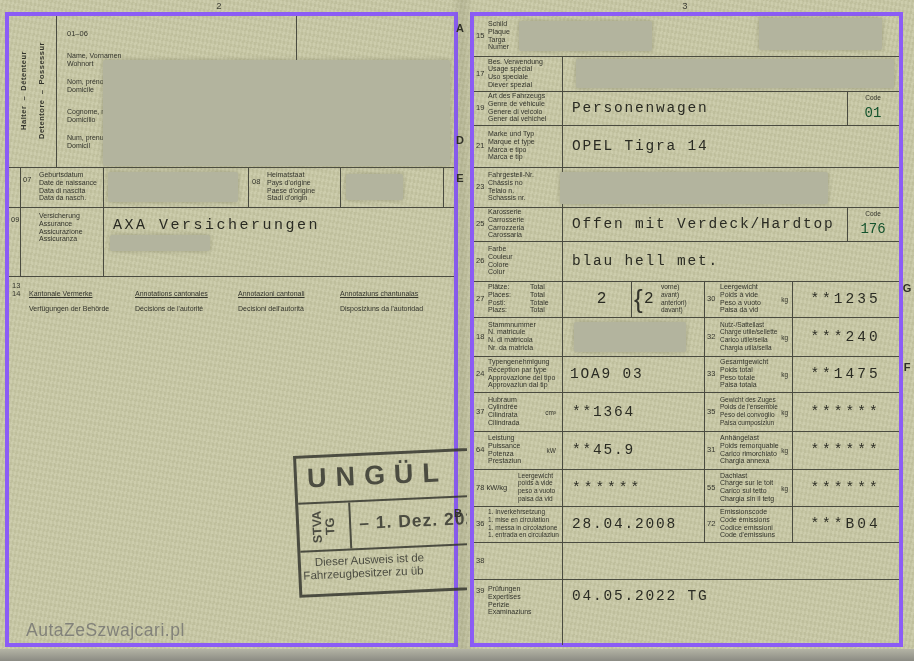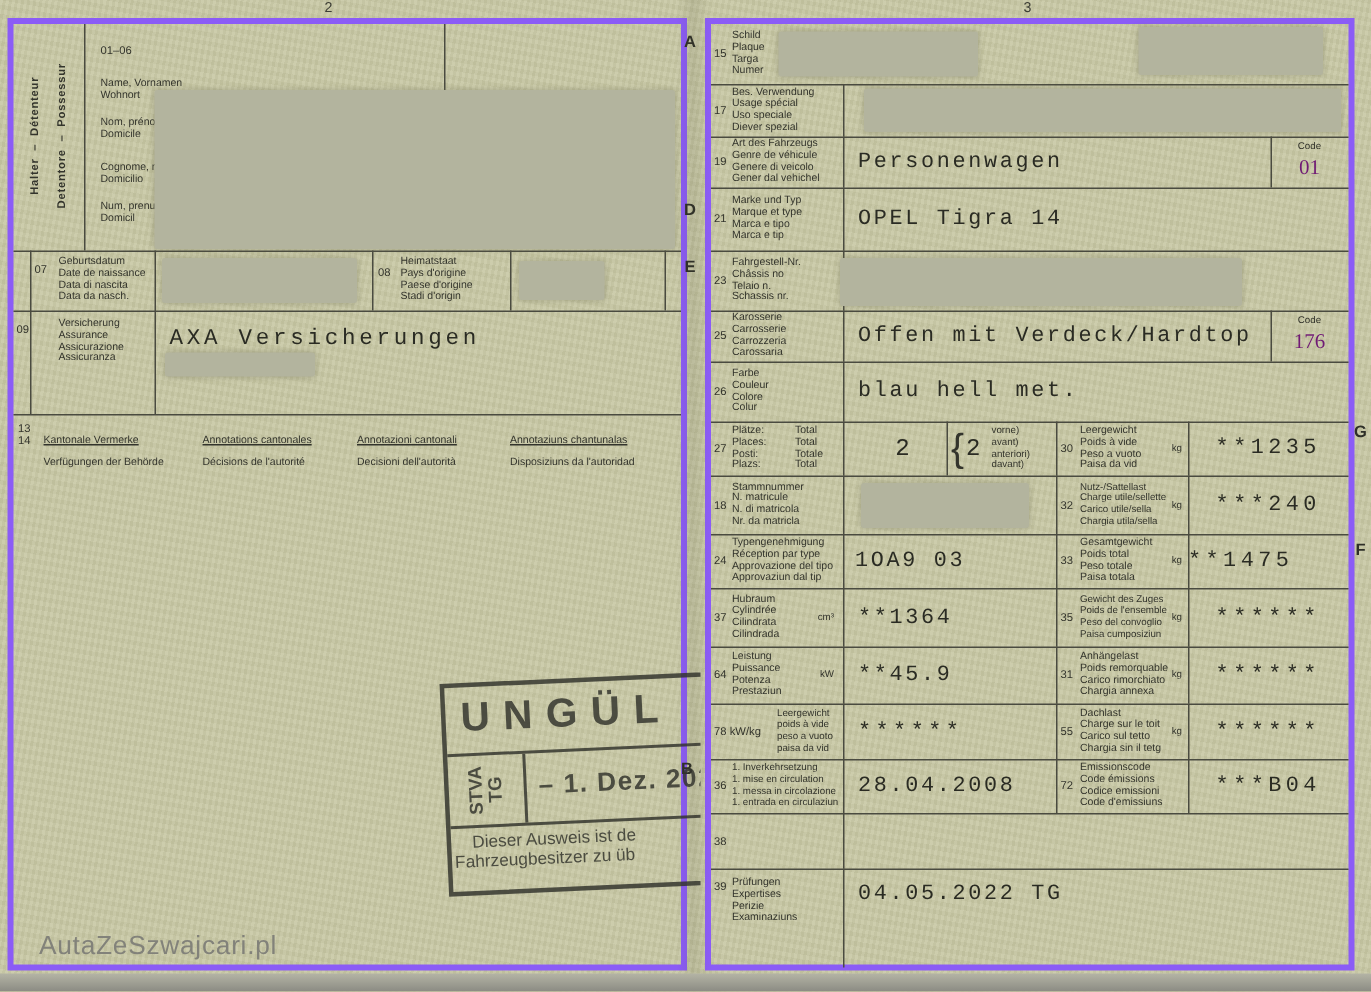--- a/index.html
+++ b/index.html
@@ -21,22 +21,22 @@
   .sp{letter-spacing:3px}
   .vdiv{position:absolute;top:0;bottom:0;width:1px;background:#4a4b40}
   .hdiv{position:absolute;height:1px;background:#4a4b40}
   .rrow{position:absolute;left:0;right:0;border-bottom:1px solid #4a4b40}
   .noline{border-bottom:none}
   .redact{position:absolute;background:#b3b49e;border-radius:2px;z-index:3;
           box-shadow:0 0 4px rgba(110,110,85,.45)}
   .mletter{position:absolute;font-weight:bold;font-size:11px;color:#2e2f28;z-index:4;width:14px;text-align:center}
   .unit{position:absolute;font-size:6.5px;color:#33342c}
   .codelbl{position:absolute;font-size:6.5px;color:#33342c;text-align:center}
-  .codeval{position:absolute;font-family:Liberation Serif, serif;
-           font-size:14px;color:#701a75;text-align:center}
+  .codeval{position:absolute;font-family:Liberation Mono, monospace;
+           font-size:14px;color:#14532d;text-align:center}
   .pageno{position:absolute;top:0;font-size:9.5px;color:#3d3e35;z-index:4;width:22px;text-align:center}
   .ul{text-decoration:underline}
   .rot{position:absolute;transform:rotate(-90deg);font-size:7.5px;font-weight:bold;
        letter-spacing:.5px;text-align:center;white-space:pre;color:#33342c}
   
   #stamp{position:absolute;left:289px;top:446px;width:178px;height:152px;overflow:hidden;z-index:6}
   #stamp .box{position:absolute;left:4px;top:10px;width:252px;height:136px;border:3px solid #34352e;
        transform:rotate(-2.6deg);transform-origin:0 0;color:#34352e;opacity:.84}
   #stamp .s1{position:absolute;left:0;top:0;right:0;height:44px;border-bottom:2.5px solid #34352e}
   #stamp .s1 span{position:absolute;left:10px;top:5px;font-size:27px;font-weight:600;letter-spacing:9px}
@@ -268,21 +268,21 @@
     <div class="vdiv" style="left:88px"></div>
     <span class="val vc" style="left:96px">1OA9 03</span>
     <div class="vdiv" style="left:230px"></div>
     <span class="num vc" style="left:233px">33</span>
     <div class="lbl vc" style="left:246px">Gesamtgewicht
 Poids total
 Peso totale
 Paisa totala</div>
     <span class="unit vc" style="left:296px;width:18px;text-align:right">kg</span>
     <div class="vdiv" style="left:318px"></div>
-    <span class="val sp vc" style="left:318px;width:107px;">**1475</span>
+    <span class="val sp vc" style="left:318px;width:107px;text-align:center">**1475</span>
   </div>
 
   <div class="rrow" style="top:376px;height:39px">
     <span class="num vc" style="left:2px">37</span>
     <div class="lbl vc" style="left:14px">Hubraum
 Cylindrée
 Cilindrata
 Cilindrada</div>
     <span class="unit vc" style="left:62px;width:20px;text-align:right">cm³</span>
     <div class="vdiv" style="left:88px"></div>

